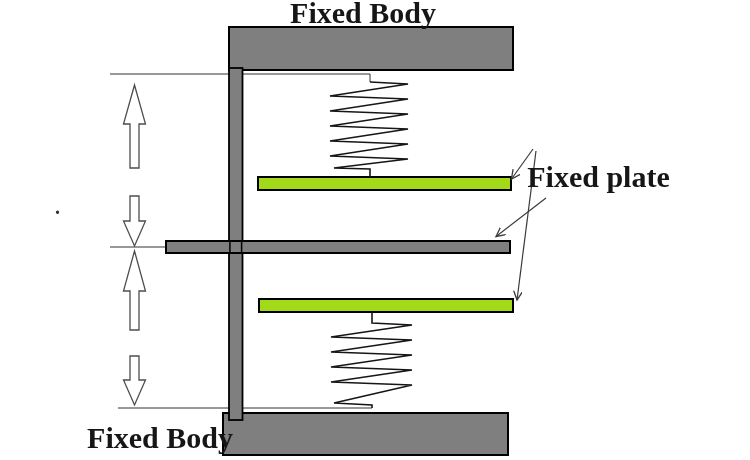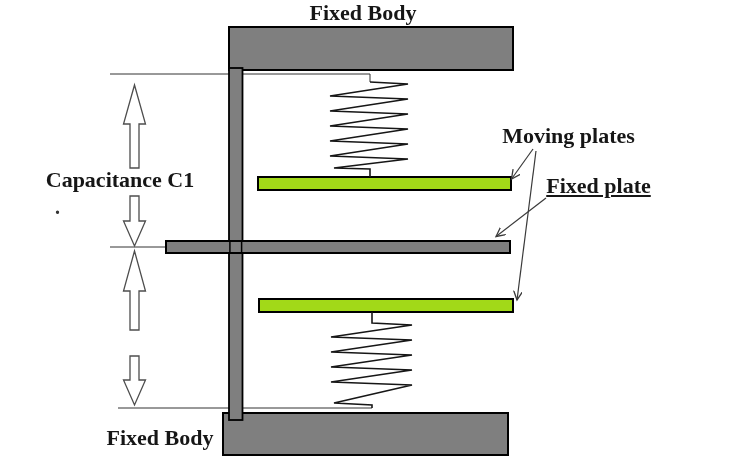--- a/index.html
+++ b/index.html
@@ -2,21 +2,21 @@
 <html><head>
 <meta charset="utf-8">
 <style>
   html,body{margin:0;padding:0;background:#ffffff;}
   .stage{
     position:relative;width:750px;height:460px;background:#ffffff;
     font-family:"Liberation Serif","DejaVu Serif",serif;overflow:hidden;
   }
   .stage svg{position:absolute;left:0;top:0;}
   .lbl{
-    position:absolute;font-weight:bold;font-size:22px;line-height:26px;
+    position:absolute;font-weight:bold;font-size:30px;line-height:26px;
     color:#161616;text-align:center;white-space:nowrap;
   }
   .dot{position:absolute;font-weight:bold;font-size:20px;color:#333;}
 </style>
 </head>
 <body>
 
 <div class="stage">
 
   <svg width="750" height="460" viewBox="0 0 750 460">
@@ -54,23 +54,21 @@
     <path d="M134.5,251 L145.5,291 L139,291 L139,330 L130,330 L130,291 L123.5,291 Z" fill="#ffffff" stroke="#4d4d4d" stroke-width="1.3"></path>
     <path d="M130,356 L139,356 L139,380 L145.5,380 L134.5,405 L123.5,380 L130,380 Z" fill="#ffffff" stroke="#4d4d4d" stroke-width="1.3"></path>
 
     <line x1="533" y1="149" x2="511.5" y2="179" stroke="#3a3a3a" stroke-width="1.2" marker-end="url(#ah)"></line>
     <line x1="536" y1="151" x2="517" y2="300" stroke="#3a3a3a" stroke-width="1.2" marker-end="url(#ah)"></line>
     <line x1="546" y1="198" x2="496" y2="236.5" stroke="#3a3a3a" stroke-width="1.2" marker-end="url(#ah)"></line>
   </svg>
 
   <div class="lbl" style="left:221px;top:0px;width:284px;">Fixed Body</div>
 
-  <div class="lbl" style="left:20px;top:167px;width:200px;">Capacitance C1</div>
 
 
-  <div class="lbl" style="left:478px;top:123px;width:181px;">Moving plates</div>
 
-  <div class="lbl" style="left:508px;top:173px;width:181px;text-decoration:underline;">Fixed plate</div>
+  <div class="lbl" style="left:508px;top:164px;width:181px;">Fixed plate</div>
 
   <div class="lbl" style="left:60px;top:425px;width:200px;">Fixed Body</div>
 
   <span class="dot" style="left:55px;top:196px;">.</span>
 </div>
 
 </body></html>

